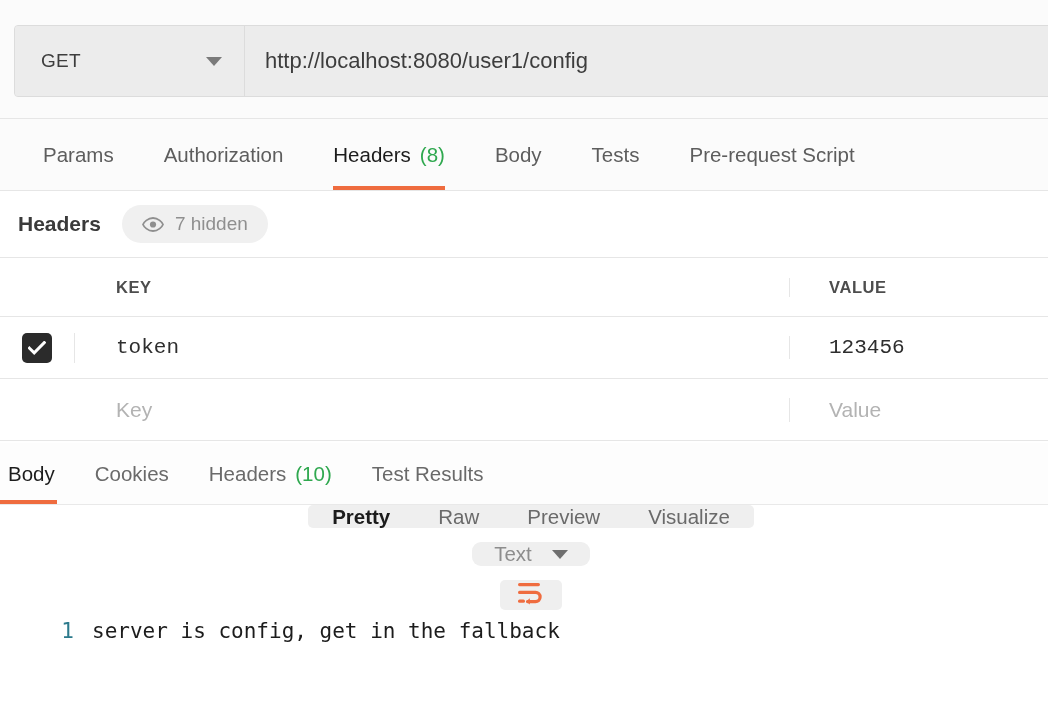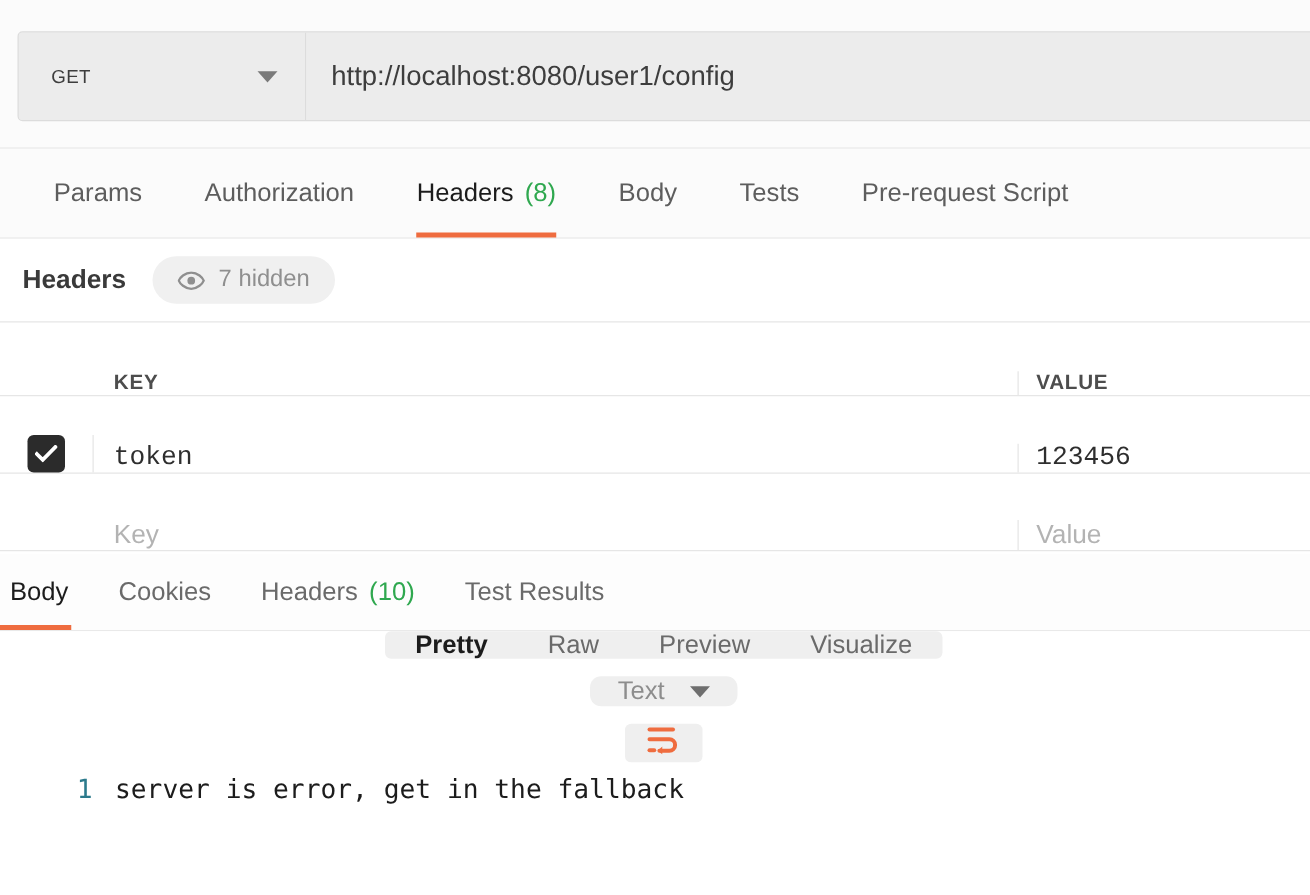--- a/index.html
+++ b/index.html
@@ -34,21 +34,21 @@
   }
   .method-select {
     width: 230px;
     display: flex; align-items: center; justify-content: space-between;
     padding: 0 22px 0 26px;
     background: #ececec;
     border-right: 1px solid #dcdcdc;
     cursor: pointer;
   }
   .method-label {
-    font-size: 15px; color: #3d3d3d; letter-spacing: .3px;
+    font-size: 19px; color: #3d3d3d; letter-spacing: .3px;
   }
   .caret {
     width: 0; height: 0;
     border-left: 8px solid transparent;
     border-right: 8px solid transparent;
     border-top: 9px solid #7a7a7a;
   }
   .url-field {
     flex: 1;
     display: flex; align-items: center;
@@ -106,23 +106,24 @@
   .eye-icon { display: flex; align-items: center; }
   .hidden-pill-label { font-size: 19px; color: #8f8f8f; }
 
   
   .htable {
     position: absolute; left: 0; top: 257px; width: 1048px;
     border-top: 1px solid #e6e6e6;
     background: #ffffff;
   }
   .hrow {
-    display: flex; align-items: flex-end;
+    display: flex; align-items: center;
     height: 62px;
     border-bottom: 1px solid #e6e6e6;
+    gap: 25px;
   }
   .hrow.header-row { height: 59px; }
   .cell-check {
     width: 75px;
     display: flex; align-items: center; justify-content: center;
     border-right: 1px solid #e6e6e6;
     cursor: pointer;
   }
   .cell-key {
     flex: 1;
@@ -384,17 +385,17 @@
           <path d="M13.8 18.2 L10.2 21.6 L13.8 24.4 Z" fill="#ef6c3f"></path>
           <rect x="2" y="19.6" width="7" height="3.2" rx="1.6" fill="#ef6c3f"></rect>
         </svg>
       </span>
     </div>
   </div>
 
   <div class="body-pane">
     <div class="code-line">
       <span class="ln">1</span>
-      <span class="code-text">server is error, get in the fallback</span>
+      <span class="code-text">server is config, get in the fallback</span>
     </div>
   </div>
 
 </div>
 
 </body></html>

